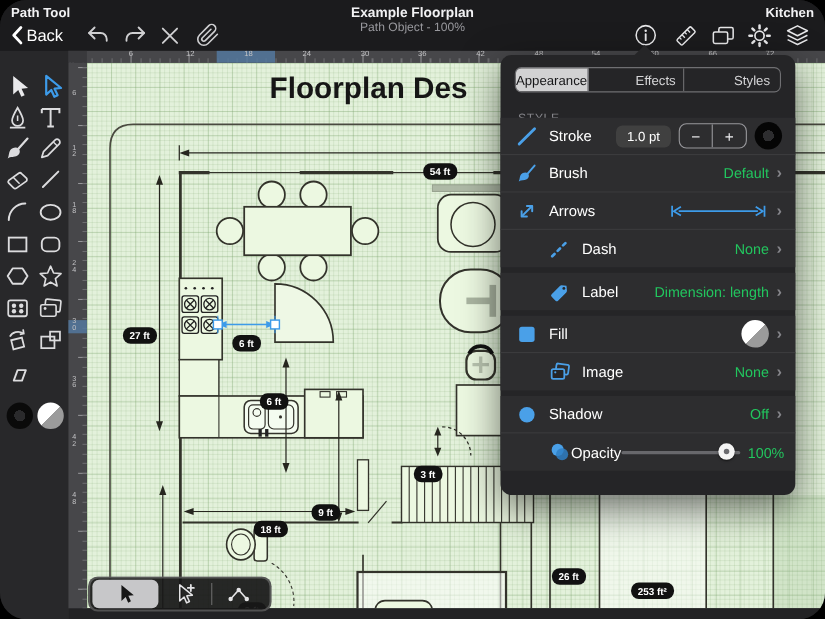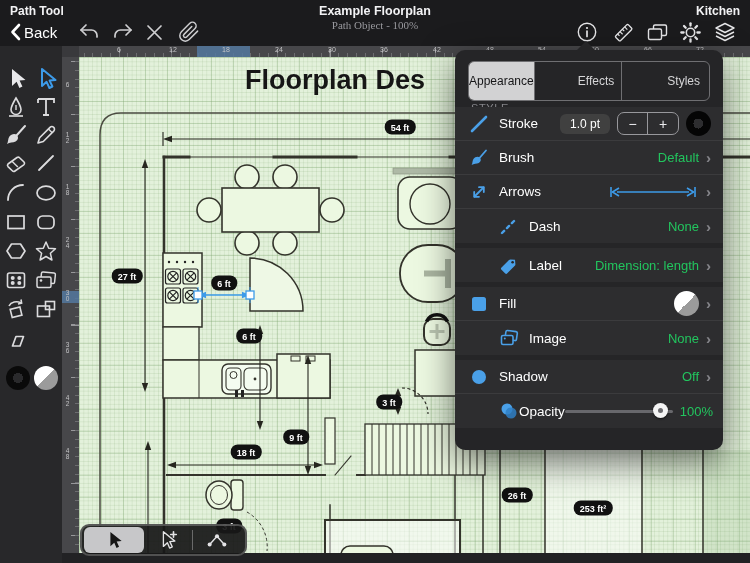--- a/index.html
+++ b/index.html
@@ -1,26 +1,26 @@
 <!DOCTYPE html>
 <html><head>
 <meta charset="utf-8">
 <style>
   * { margin:0; padding:0; box-sizing:border-box; }
   html,body { background:#000; }
   body { font-family:"Liberation Sans", sans-serif; }
-  #app { position:relative; width:750px; height:563px; overflow:hidden; background:#1c1c1e; }
+  #app { position:relative; width:750px; height:563px; overflow:hidden; background:#1c1c1e;border-radius:24px; }
 
   
   #topbar { position:absolute; left:0; top:0; width:750px; height:46px; background:#1b1b1d; z-index:30; }
   .tb-small { position:absolute; top:4px; font-size:12px; font-weight:bold; color:#f2f2f4; }
   #tool-label { left:10px; }
   #context-label { right:10px; }
   #doc-title { position:absolute; top:4px; left:0; right:0; text-align:center; font-size:12.5px; font-weight:bold; color:#f2f2f4; }
-  #doc-subtitle { position:absolute; top:19px; left:0; right:0; text-align:center; font-size:11px; color:#98989d;font-family:Liberation Serif, serif; }
+  #doc-subtitle { position:absolute; top:19px; left:0; right:0; text-align:center; font-size:11px; color:#98989d; }
   .tb-btn { position:absolute; top:20px; height:24px; display:flex; align-items:center; color:#dcdcde; cursor:default; }
   .tb-btn svg { display:block; }
   #back-btn { left:10px; gap:3px; font-size:15px; color:#fff; }
   #undo-btn { left:78px; } #redo-btn { left:112px; } #close-btn { left:146px; } #attach-btn { left:178px; }
   #info-btn { left:576px; } #ruler-btn { left:612px; } #pages-btn { left:646px; } #gear-btn { left:679px; } #layers-btn { left:713px; }
 
   
   #h-ruler { position:absolute; left:62px; top:46px; width:688px; height:11px; background:#47474a; z-index:5;
     background-image:
       repeating-linear-gradient(90deg, #6d6d70 0 1px, transparent 1px 8.78px),
@@ -49,29 +49,29 @@
   #canvas { position:absolute; left:79px; top:57px; width:671px; height:496px; z-index:1; background-color:#e3f1db;
     background-image:
       linear-gradient(rgba(125,165,110,.30) 1px, transparent 1px),
       linear-gradient(90deg, rgba(125,165,110,.30) 1px, transparent 1px),
       linear-gradient(rgba(125,165,110,.16) 1px, transparent 1px),
       linear-gradient(90deg, rgba(125,165,110,.16) 1px, transparent 1px);
     background-size:22px 22px, 22px 22px, 4.4px 4.4px, 4.4px 4.4px; }
   #canvas svg { position:absolute; left:0; top:0; }
   #canvas-title { position:absolute; left:166px; top:8px; font-size:27px; font-weight:bold; color:#161616; white-space:nowrap; }
   .pill { position:absolute; transform:translate(-50%,-50%); background:#111; color:#fff; font-size:9px; font-weight:bold;
-    padding:2.5px 6px; border-radius:7px; white-space:nowrap; z-index:3; }
+    padding:2.5px 6px; border-radius:7px; white-space:nowrap; z-index:3;margin-top:29px; }
   #bottom-edge { position:absolute; left:62px; top:553px; width:688px; height:10px; background:#222224; z-index:8; }
 
   
   #popover { position:absolute; left:455px; top:50px; width:268px; height:400px; background:#252527; border-radius:10px;
     z-index:50; box-shadow:0 12px 35px rgba(0,0,0,.55); }
   #popover-arrow { position:absolute; left:121px; top:-9px; width:0; height:0;
     border-left:10px solid transparent; border-right:10px solid transparent; border-bottom:10px solid #252527; }
-  #segmented { position:absolute; left:13px; top:11px; width:242px; height:40px; border:1px solid #6f6f72; border-radius:6px;
+  #segmented { position:absolute; left:13px; top:11px; width:242px; height:23px; border:1px solid #6f6f72; border-radius:6px;
     display:flex; overflow:hidden;gap:36px; }
   .seg { flex:1; display:flex; align-items:center; justify-content:center; font-size:12px; color:#d6d6d8; border-right:1px solid #6f6f72; }
   .seg:last-child { border-right:none; }
   .seg.sel { background:#d2d2d3; color:#151517; }
   #section-hdr { position:absolute; left:16px; top:52px; font-size:11px; letter-spacing:.6px; color:#85858a; }
   #rows { position:absolute; left:0; top:57px; width:268px; }
   .rgroup { background:#2d2d2f; margin-bottom:5px; }
   .row { height:34px; display:flex; align-items:center; padding:0 12px 0 14px; border-bottom:1px solid #3b3b3d; }
   .rgroup .row:last-child { border-bottom:none;padding-left:44px; }
   .ric { width:30px; display:flex; align-items:center; }

